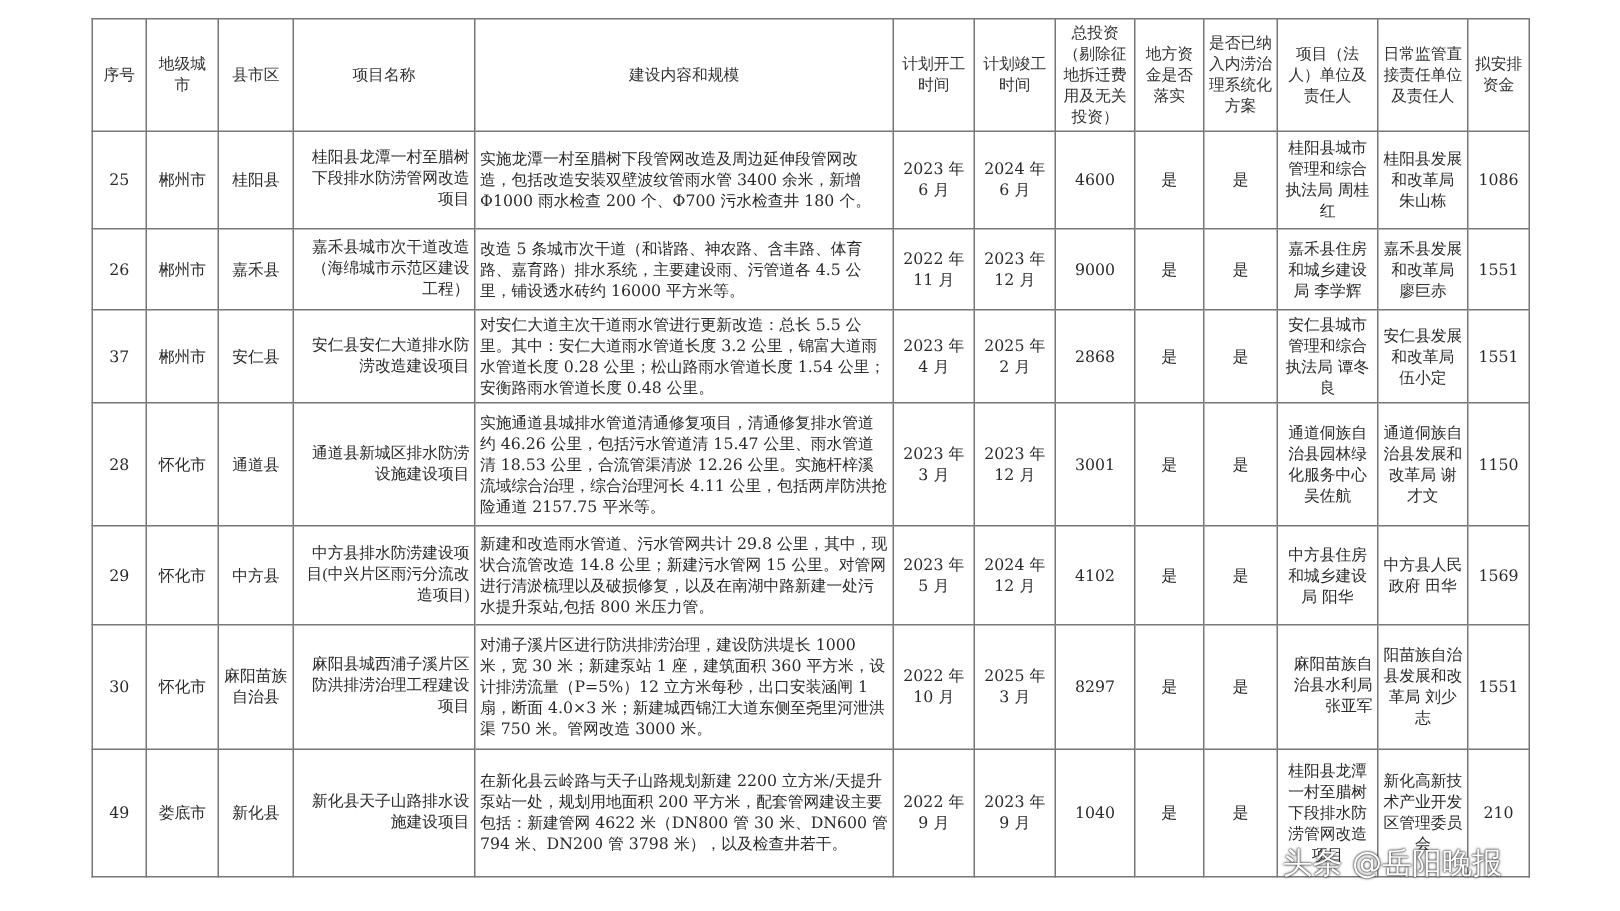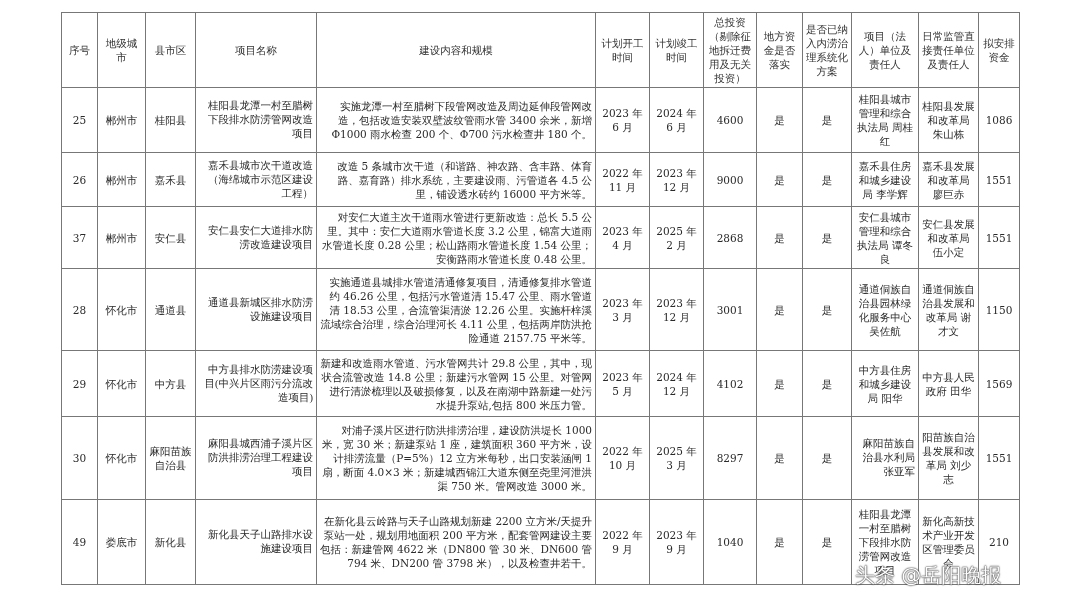--- a/index.html
+++ b/index.html
@@ -23,21 +23,21 @@
   table.doc th {
     font-family: "DejaVu Sans", "Liberation Sans", sans-serif;
     font-weight: normal;
     text-align: center;
     font-size: 10.5px;
     line-height: 14px;
     color: #333;
   }
   td.c { text-align: center; }
   td.l { text-align: right; font-family: Liberation Serif, serif; }
-  td.desc { text-align: right; padding-left: 6px; padding-right: 4px; }
+  td.desc { text-align: left; padding-left: 6px; padding-right: 4px; }
   tr.head { height: 75px; }
   .watermark {
     position: absolute; left: 855px; top: 562px;
     font-family: "DejaVu Sans", "Liberation Sans", sans-serif;
     font-size: 20px; font-weight: normal; color: #ffffff;
     text-shadow: 0 0 2px #333, 0 0 1px #000;
     letter-spacing: 0px;
   }
 </style>
 </head>

